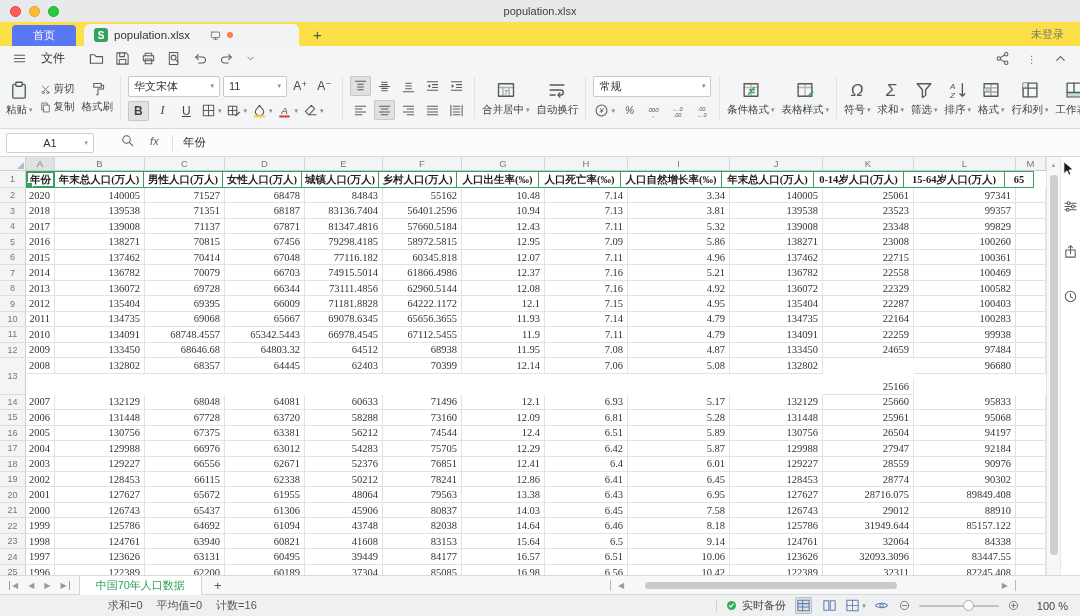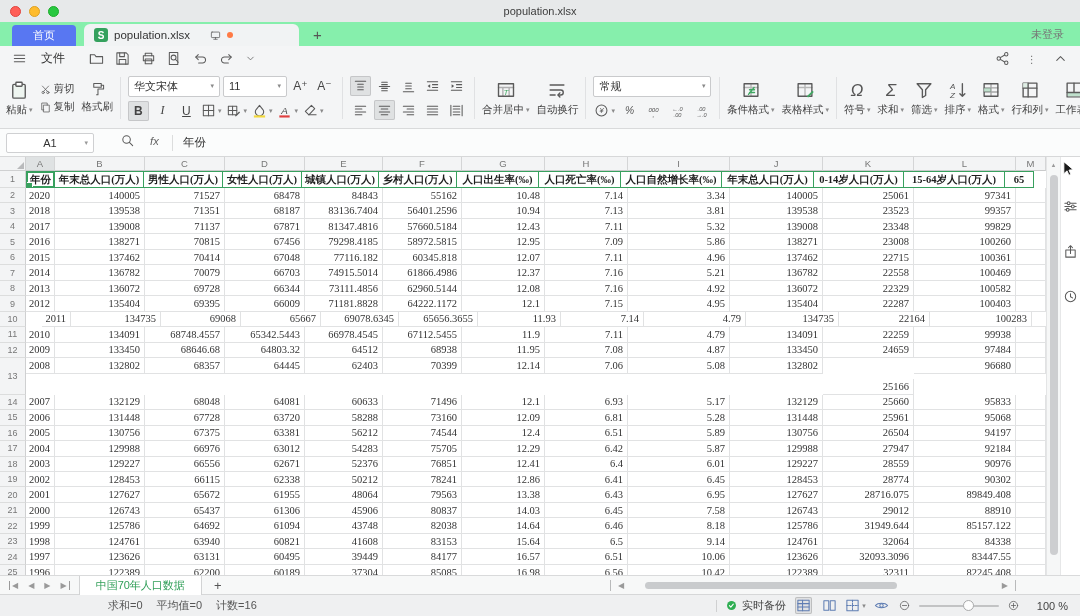--- a/index.html
+++ b/index.html
@@ -14,21 +14,21 @@
   
   .titlebar{height:22px;background:#e7e9ea;position:relative;display:flex;align-items:center}
   .lights{display:flex;gap:8px;margin-left:10px}
   .light{width:11px;height:11px;border-radius:50%}
   .l-red{background:#ff5f57;border:1px solid #e0443e}
   .l-yel{background:#febc2e;border:1px solid #dea123}
   .l-grn{background:#28c840;border:1px solid #1dad2b}
   .wintitle{position:absolute;left:0;right:0;text-align:center;font-size:11px;color:#3c3c3c}
 
   
-  .tabstrip{height:24px;background:#86efac;display:flex;align-items:flex-end;padding-left:12px}
+  .tabstrip{height:24px;background:#fde047;display:flex;align-items:flex-end;padding-left:12px}
   .home-tab{width:64px;height:21px;background:#5877f2;color:#fff;font-size:11px;border-radius:4px 4px 0 0;
     display:flex;align-items:center;justify-content:center;margin-bottom:0}
   .doc-tab{height:22px;background:#f1f3f4;border-radius:6px 6px 0 0;display:flex;align-items:center;
     padding:0 10px;margin-left:8px;gap:6px;min-width:215px}
   .slogo{width:14px;height:14px;background:#35a15e;border-radius:3px;color:#fff;font-size:10px;font-weight:bold;
     display:flex;align-items:center;justify-content:center}
   .doc-label{font-size:11.5px;color:#333;margin-right:14px}
   .odot{width:6px;height:6px;border-radius:50%;background:#ff7a45}
   .plus-tab{font-size:15px;color:#555;margin-left:14px;margin-bottom:3px}
   .login{margin-left:auto;align-self:center;font-size:11px;color:#777;padding-right:16px}
@@ -647,21 +647,21 @@
         <div class="dcell" style="width: 83px;">12.1</div>
         <div class="dcell" style="width: 83px;">7.15</div>
         <div class="dcell" style="width: 102px;">4.95</div>
         <div class="dcell" style="width: 93px;">135404</div>
         <div class="dcell" style="width: 91px;">22287</div>
         <div class="dcell" style="width: 102px;">100403</div>
         <div class="dcell" style="width: 30px;"></div>
       </div>
       <div class="rowd">
         <div class="gut" style="width: 26px;">10</div>
-        <div class="dcell" style="width: 29px; margin-left: 16px;">2011</div>
+        <div class="dcell" style="width: 29px;">2011</div>
         <div class="dcell" style="width: 90px;">134735</div>
         <div class="dcell" style="width: 80px;">69068</div>
         <div class="dcell" style="width: 80px;">65667</div>
         <div class="dcell" style="width: 78px;">69078.6345</div>
         <div class="dcell" style="width: 79px;">65656.3655</div>
         <div class="dcell" style="width: 83px;">11.93</div>
         <div class="dcell" style="width: 83px;">7.14</div>
         <div class="dcell" style="width: 102px;">4.79</div>
         <div class="dcell" style="width: 93px;">134735</div>
         <div class="dcell" style="width: 91px;">22164</div>

